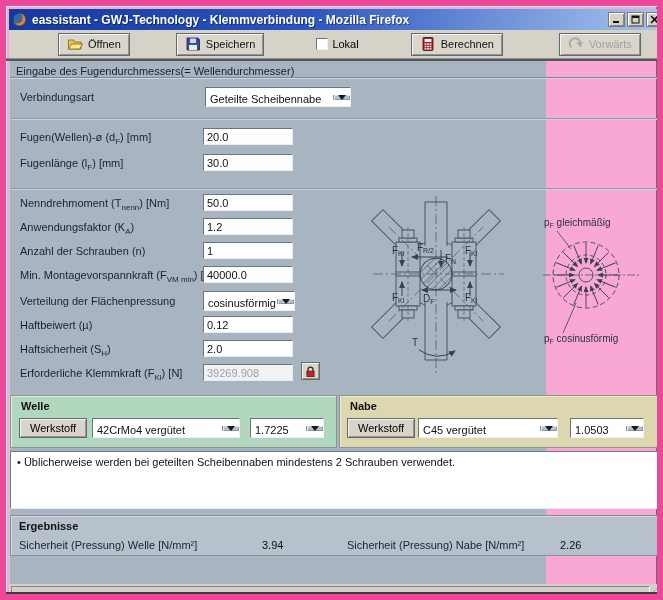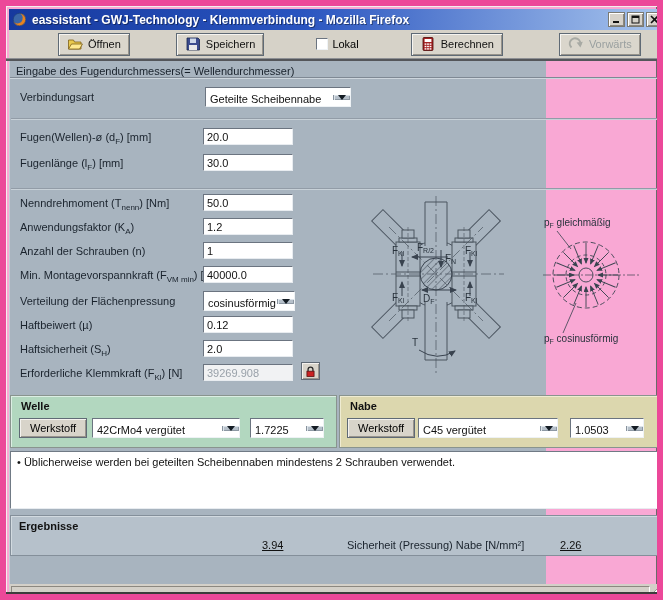--- a/index.html
+++ b/index.html
@@ -77,21 +77,21 @@
   .pbtn { position:absolute; height:20px; padding:0 10px; background:#d8d4ca;
     border:1px solid #5f6a75; box-shadow:inset 1px 1px 0 #f4f2ee, inset -1px -1px 0 #98948c;
     font:11px "Liberation Sans",sans-serif; cursor:pointer; }
   .msgbox { position:absolute; left:1px; top:390px; width:654px; height:58px; background:#fff;
     border:1px solid; border-color:#707a85 #e8ecf0 #e8ecf0 #707a85;
     font-size:11px; color:#111; padding:4px 6px; }
   .results { position:absolute; left:1px; top:454px; width:654px; height:41px;
     background:#b6c1cb; border:1px solid #848f9a; box-shadow:inset 1px 1px 0 #d2dae0; }
   .results .rt { position:absolute; left:8px; top:4px; font-size:11px; font-weight:bold; color:#111; }
   .rlabel { position:absolute; top:23px; font-size:11px; color:#1a232d; white-space:nowrap; }
-  .rvalue { position:absolute; top:23px; font-size:11px; color:#111;text-decoration:underline; }
+  .rvalue { position:absolute; top:23px; font-size:11px; color:#111; }
   
   .statusbar { position:absolute; left:3px; top:578px; width:657px; height:19px; background:#d4d0c8; }
   .statusfield { position:absolute; left:2px; top:2px; right:16px; bottom:2px;
     border:1px solid; border-color:#8c8880 #fff #fff #8c8880; }
   .grip { position:absolute; right:1px; bottom:1px; width:13px; height:13px; cursor:nwse-resize;
     background:repeating-linear-gradient(135deg,transparent 0 3px,#9a968e 3px 4px,#fff 4px 5px); }
   .bottom-edge { position:absolute; left:0; right:0; bottom:0; height:2px; background:#3c3c3c; }
   svg { display:block; }
 </style>
 </head>
@@ -430,20 +430,21 @@
           </span>
       </div>
     </div>
 
     <div class="msgbox">
       <span>• Üblicherweise werden bei geteilten Scheibennaben mindestens 2 Schrauben verwendet.</span>
     </div>
 
     <div class="results">
       <div class="rt">Ergebnisse</div>
+      <div class="rlabel" style="left:8px">Sicherheit (Pressung) Welle [N/mm²]</div>
       <div class="rvalue" style="left:251px">3.94</div>
       <div class="rlabel" style="left:336px">Sicherheit (Pressung) Nabe [N/mm²]</div>
       <div class="rvalue" style="left:549px">2.26</div>
     </div>
   </div>
 
   <div class="statusbar">
     <div class="statusfield"></div>
     <div class="grip"></div>
   </div>

